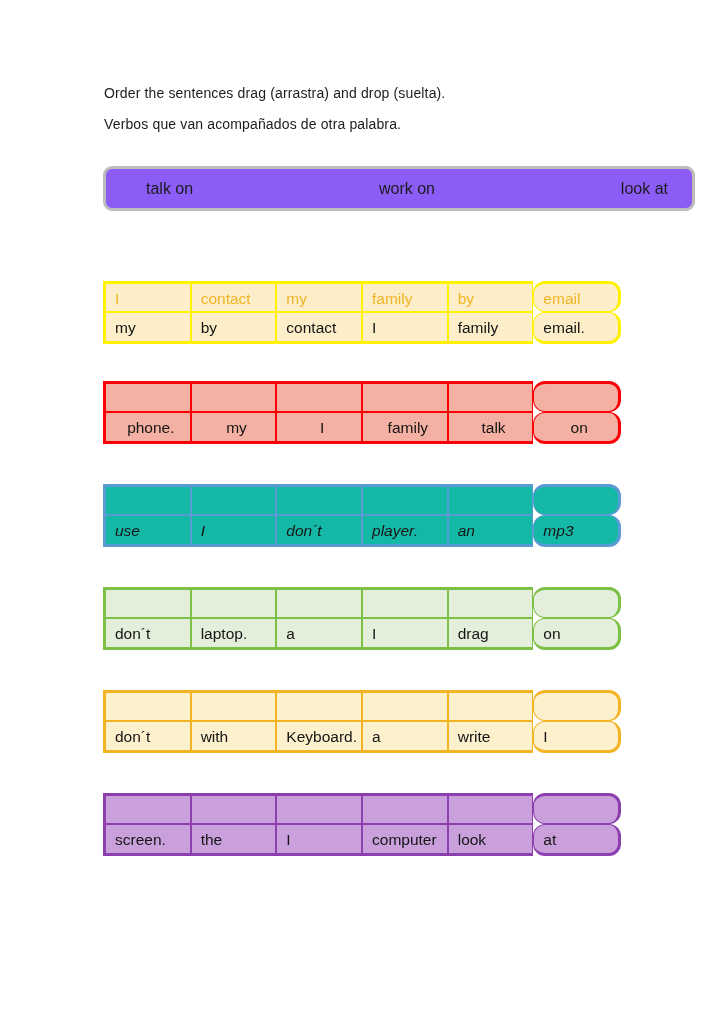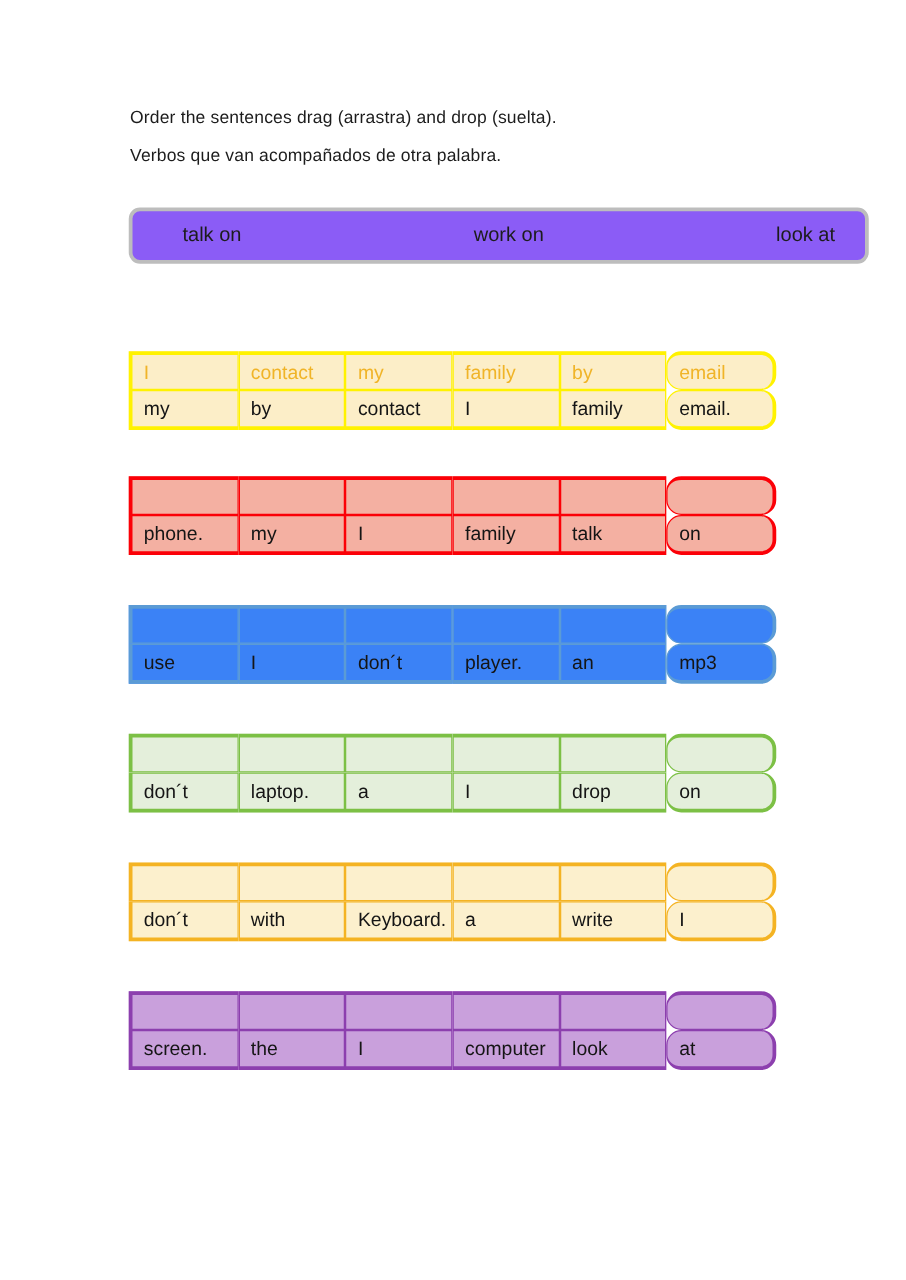--- a/index.html
+++ b/index.html
@@ -108,23 +108,23 @@
   .row-drop .cell   { border-top-width: 3px; border-bottom-width: 1.5px; }
   .row-words .cell  { border-top-width: 1.5px; border-bottom-width: 3px; }
 
   
   .ghost { opacity: 1; }
 
   
   .theme-yellow .cell { border-color: #fff200; background: #fceec8; }
   .theme-yellow .ghost { color: #f0b428; }
 
-  .theme-red .cell { border-color: #fb0007; background: #f4b0a2; }
-
-  .theme-blue .cell { border-color: #5b9bd5; background: #3b82f6; }
+  .theme-red .cell { border-color: #fb0007; background: #f4b0a2; text-align: center; }
+
+  .theme-blue .cell { border-color: #5b9bd5; background: #14b8a6; font-style: italic; }
 
   .theme-green .cell { border-color: #7cc045; background: #e4efdb; }
 
   .theme-orange .cell { border-color: #f4b323; background: #fcf0cd; }
 
   .theme-purple .cell { border-color: #8c3fae; background: #c9a0dc; }
 </style>
 </head>
 <body>
 
@@ -203,21 +203,21 @@
           <div class="cell"></div>
           <div class="cell"></div>
           <div class="cell"></div>
           <div class="cell"></div>
         </div>
         <div class="ex-row row-words">
           <div class="cell">don´t</div>
           <div class="cell">laptop.</div>
           <div class="cell">a</div>
           <div class="cell">I</div>
-          <div class="cell">drop</div>
+          <div class="cell">drag</div>
           <div class="cell">on</div>
         </div>
       </div>
       <div class="exercise theme-orange" style="top: 690px;">
         <div class="ex-row row-drop">
           <div class="cell"></div>
           <div class="cell"></div>
           <div class="cell"></div>
           <div class="cell"></div>
           <div class="cell"></div>

